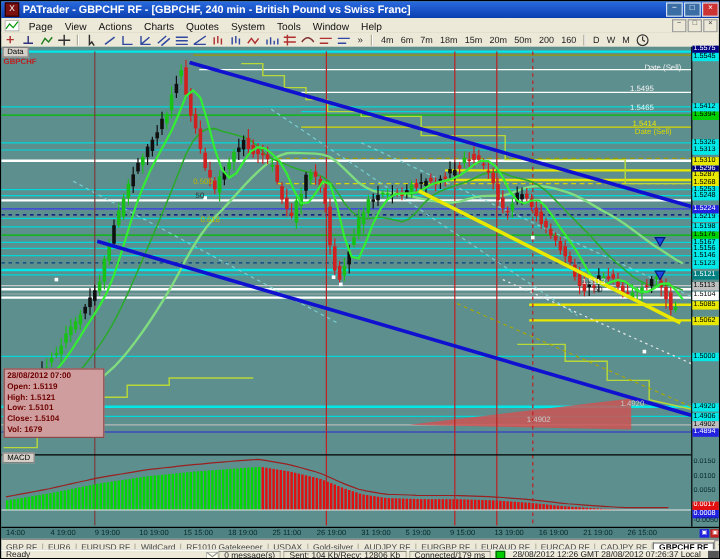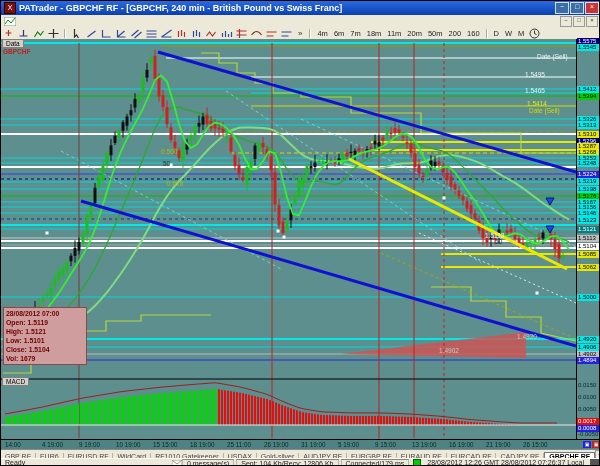--- a/index.html
+++ b/index.html
@@ -82,20 +82,21 @@
       <div class="wbtn">□</div>
       <div class="wbtn close">×</div>
     </div>
   </div>
 
   <div id="menubar">
     <svg class="micon" viewBox="0 0 12 9">
       <rect x="0" y="0" width="12" height="9" fill="#fff" stroke="#888"></rect>
       <polyline points="1,7 4,3 7,6 11,1" fill="none" stroke="#090" stroke-width="1"></polyline>
     </svg>
+    <span id="menu-items"><span class="menuitem">Page</span><span class="menuitem">View</span><span class="menuitem">Actions</span><span class="menuitem">Charts</span><span class="menuitem">Quotes</span><span class="menuitem">System</span><span class="menuitem">Tools</span><span class="menuitem">Window</span><span class="menuitem">Help</span></span>
     <div class="mdibtns">
       <div class="mdibtn">−</div>
       <div class="mdibtn">□</div>
       <div class="mdibtn">×</div>
     </div>
   </div>
 
   <div id="toolbar">
       <svg class="tbicon" viewBox="0 0 12 11">
         <path d="M6,2 V8 M3,5 H9" stroke="#b03030" fill="none" stroke-width="1.2"></path>
@@ -154,21 +155,21 @@
       </svg>
       <svg class="tbicon" viewBox="0 0 12 11">
         <path d="M1,4 H11 M1,8 H8" stroke="#3048a0" fill="none" stroke-width="1.2"></path>
       </svg>
       <span class="more">»</span>
       <span class="tbsep"></span>
       <span class="tf">4m</span>
       <span class="tf">6m</span>
       <span class="tf">7m</span>
       <span class="tf">18m</span>
-      <span class="tf">11m</span>
+      <span class="tf">15m</span>
       <span class="tf">20m</span>
       <span class="tf">50m</span>
       <span class="tf">200</span>
       <span class="tf">160</span>
       <span class="tbsep"></span>
       <span class="tf">D</span>
       <span class="tf">W</span>
       <span class="tf">M</span>
       <svg class="tbicon" viewBox="0 0 12 11">
         <circle cx="6" cy="5.5" r="4.5" fill="none" stroke="#333"></circle>

